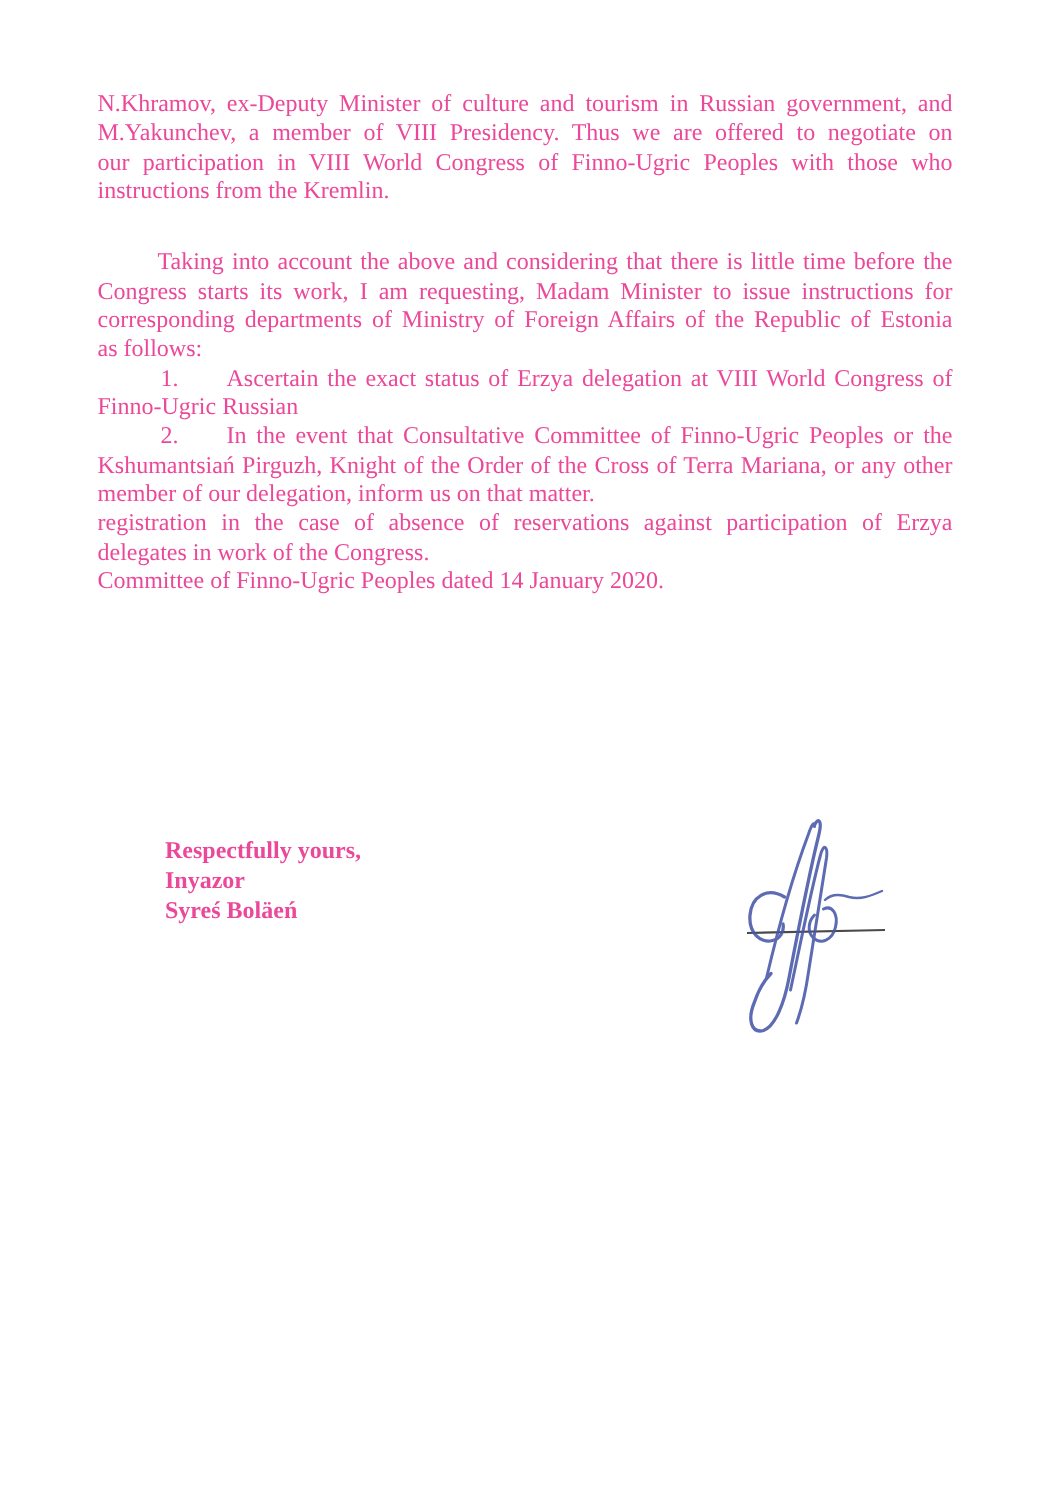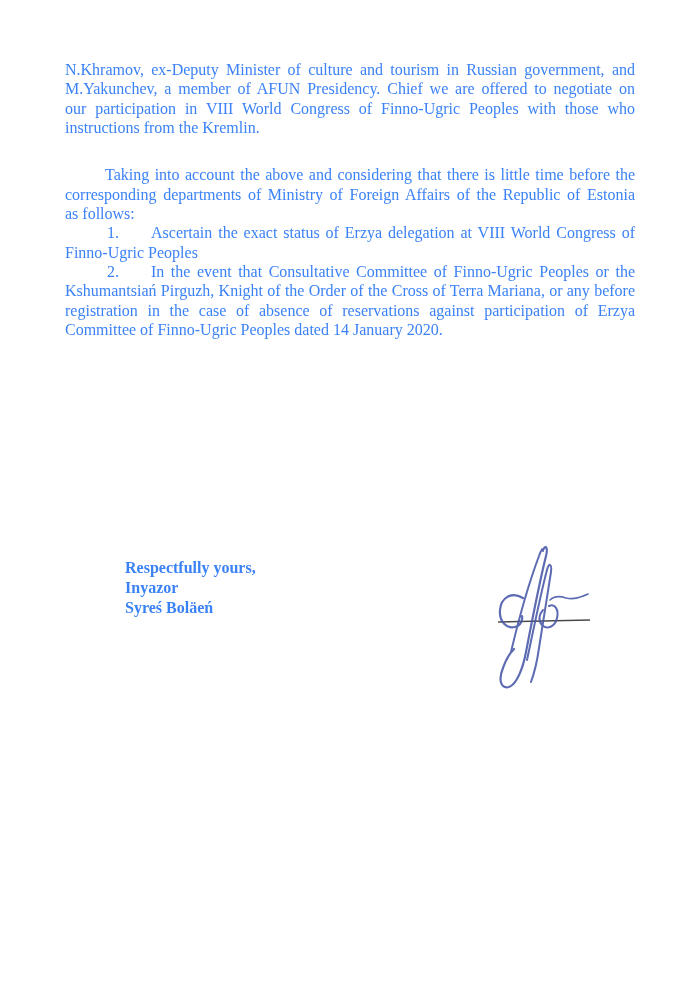--- a/index.html
+++ b/index.html
@@ -3,21 +3,21 @@
 <meta charset="utf-8">
 <style>
   html, body { margin: 0; padding: 0; background: #ffffff; }
   .page {
     position: relative;
     width: 700px;
     height: 990px;
     background: #ffffff;
     overflow: hidden;
     font-family: "Liberation Serif", "DejaVu Serif", serif;
-    color: #3b82f6;
+    color: #ec4899;
   }
   .text-block {
     position: absolute;
     left: 65px;
     top: 60px;
     width: 570px;
     font-size: 16px;
     line-height: 19.35px;
   }
   .ln {
@@ -30,21 +30,21 @@
   }
   .ind { text-indent: 40px; margin-top: 28px; }
   .numln { text-indent: 42px; }
   .tab {
     display: inline-block;
     width: 44px;
     text-indent: 0;
   }
   .sig-block {
     position: absolute;
-    left: 125px;
+    left: 110px;
     top: 558px;
     font-size: 16px;
     line-height: 20px;
     font-weight: bold;
   }
   .signature {
     position: absolute;
     left: 493px;
     top: 540px;
     width: 105px;
@@ -53,47 +53,50 @@
 </style>
 </head>
 <body>
 
 <div class="page">
 
   <div class="text-block">
 
     <div>
       <div class="ln">N.Khramov, ex-Deputy Minister of culture and tourism in Russian government, and</div>
-      <div class="ln">M.Yakunchev, a member of AFUN Presidency. Chief we are offered to negotiate on</div>
+      <div class="ln">M.Yakunchev, a member of VIII Presidency. Thus we are offered to negotiate on</div>
       <div class="ln">our participation in VIII World Congress of Finno-Ugric Peoples with those who</div>
       <div class="ln end">instructions from the Kremlin.</div>
     </div>
 
     <div>
       <div class="ln ind">Taking into account the above and considering that there is little time before the</div>
+      <div class="ln">Congress starts its work, I am requesting, Madam Minister to issue instructions for</div>
       <div class="ln">corresponding departments of Ministry of Foreign Affairs of the Republic of Estonia</div>
       <div class="ln end">as follows:</div>
     </div>
 
     <div>
       <div class="ln numln">
         <span class="tab"><span>1.</span></span><span>Ascertain the exact status of Erzya delegation at VIII World Congress of</span>
       </div>
-      <div class="ln end">Finno-Ugric Peoples</div>
+      <div class="ln end">Finno-Ugric Russian</div>
     </div>
 
     <div>
       <div class="ln numln">
         <span class="tab"><span>2.</span></span><span>In the event that Consultative Committee of Finno-Ugric Peoples or the</span>
       </div>
-      <div class="ln">Kshumantsiań Pirguzh, Knight of the Order of the Cross of Terra Mariana, or any before</div>
+      <div class="ln">Kshumantsiań Pirguzh, Knight of the Order of the Cross of Terra Mariana, or any other</div>
+      <div class="ln end">member of our delegation, inform us on that matter.</div>
     </div>
 
     <div>
       <div class="ln">registration in the case of absence of reservations against participation of Erzya</div>
+      <div class="ln end">delegates in work of the Congress.</div>
     </div>
 
     <div>
       <div class="ln end">Committee of Finno-Ugric Peoples dated 14 January 2020.</div>
     </div>
 
   </div>
 
   <div class="sig-block">
     <div>Respectfully yours,</div>

